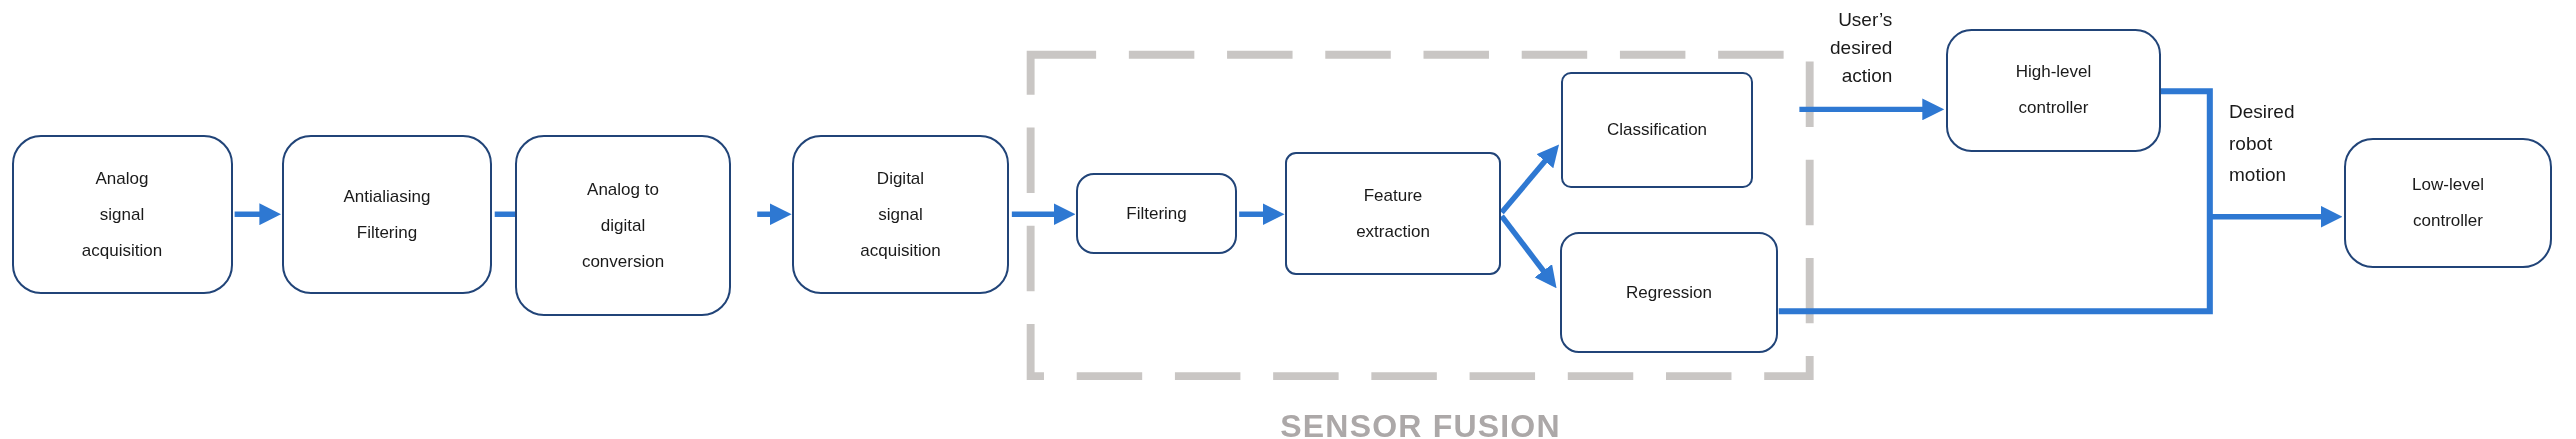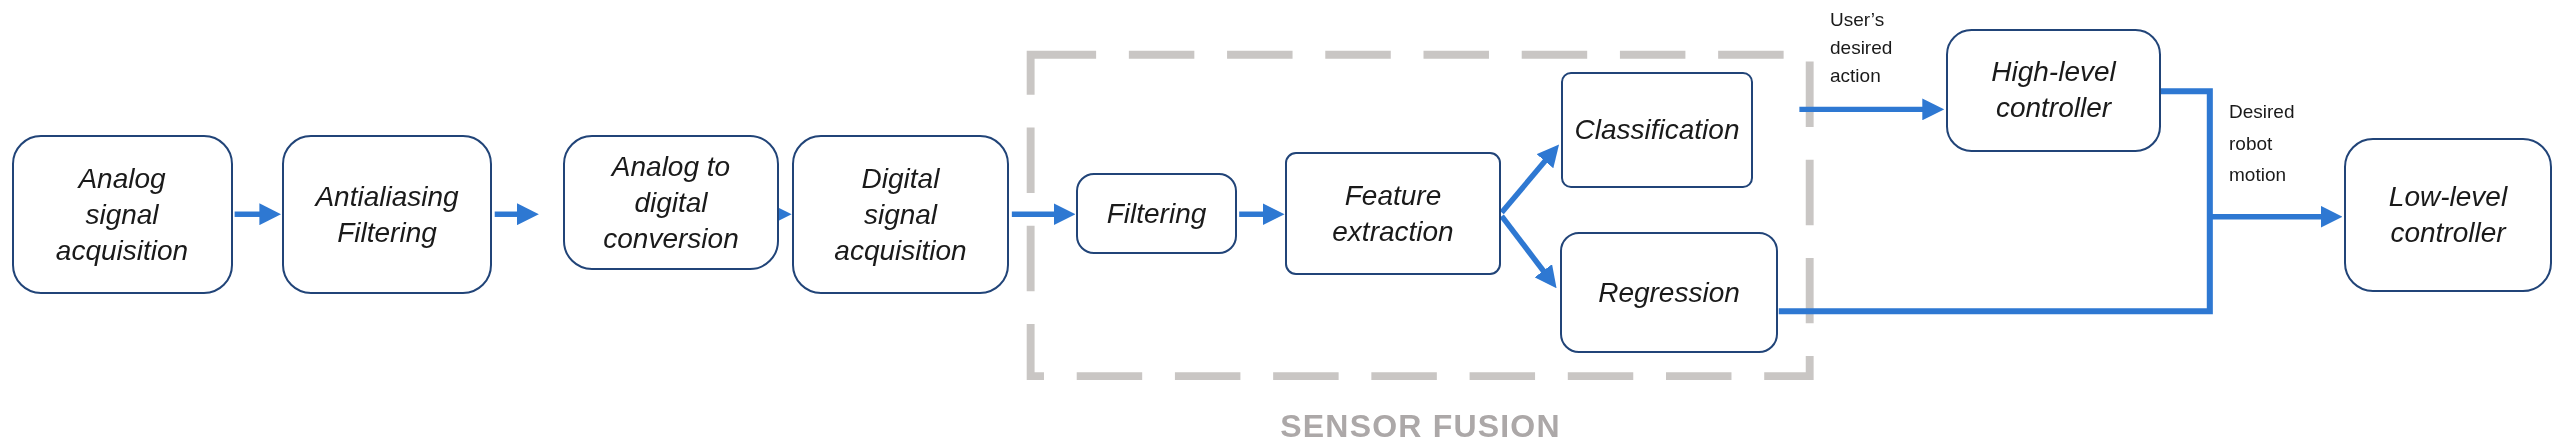--- a/index.html
+++ b/index.html
@@ -16,38 +16,38 @@
   }
   #wires{position:absolute;left:0;top:0;width:2576px;height:440px;}
   .dashed-region{fill:none;stroke:var(--dash-gray);stroke-width:13;}
   .wire{stroke:var(--arrow-blue);fill:none;}
   .wire.thin{stroke-width:9;}
   .wire.thick{stroke-width:10;}
   .arrowhead{fill:var(--arrow-blue);}
   .node{
     position:absolute;background:#ffffff;border:2.4px solid var(--border-navy);
     display:flex;align-items:center;justify-content:center;text-align:center;
-    color:var(--text-dark);font-size:28px;line-height:36px;white-space:pre-line;
-    box-sizing:border-box;border-radius:29px;font-style:italic;
+    color:var(--text-dark);font-size:17px;line-height:36px;white-space:pre-line;
+    box-sizing:border-box;border-radius:29px;
   }
   .n-analog-acq{left:11.5px;top:135px;width:221px;height:159px;}
   .n-antialiasing{left:282px;top:135px;width:210px;height:159px;}
-  .n-adc{left:563px;top:135px;width:216px;height:135px;}
+  .n-adc{left:515px;top:135px;width:216px;height:181px;}
   .n-digital-acq{left:792px;top:135px;width:217px;height:159px;}
   .n-filtering{left:1076px;top:173px;width:161px;height:81px;border-radius:18px;}
   .n-feature{left:1285px;top:152px;width:216px;height:123px;border-radius:11px;}
   .n-classification{left:1561px;top:72px;width:192px;height:116px;border-radius:10px;}
   .n-regression{left:1560px;top:232px;width:218px;height:121px;border-radius:19px;}
   .n-highlevel{left:1946px;top:28.5px;width:215px;height:123px;border-radius:25.5px;}
-  .n-lowlevel{left:2344px;top:138px;width:208px;height:154px;}
+  .n-lowlevel{left:2344px;top:138px;width:208px;height:130px;}
   .flow-label{
     position:absolute;color:var(--text-dark);font-size:19px;line-height:28px;
     white-space:pre-line;text-align:left;
   }
-  .l-users{left:1830px;top:6px;}
+  .l-users{left:1830px;top:6px;text-align:right;}
   .l-motion{left:2229px;top:96px;line-height:31.5px;}
   .l-sensor{
     position:absolute;left:1031px;top:392px;width:779px;text-align:center;
     color:var(--label-gray);font-size:32px;font-weight:bold;letter-spacing:1.2px;
     white-space:pre;
     margin-top:16px;
   }
 </style>
 </head>
 <body>

